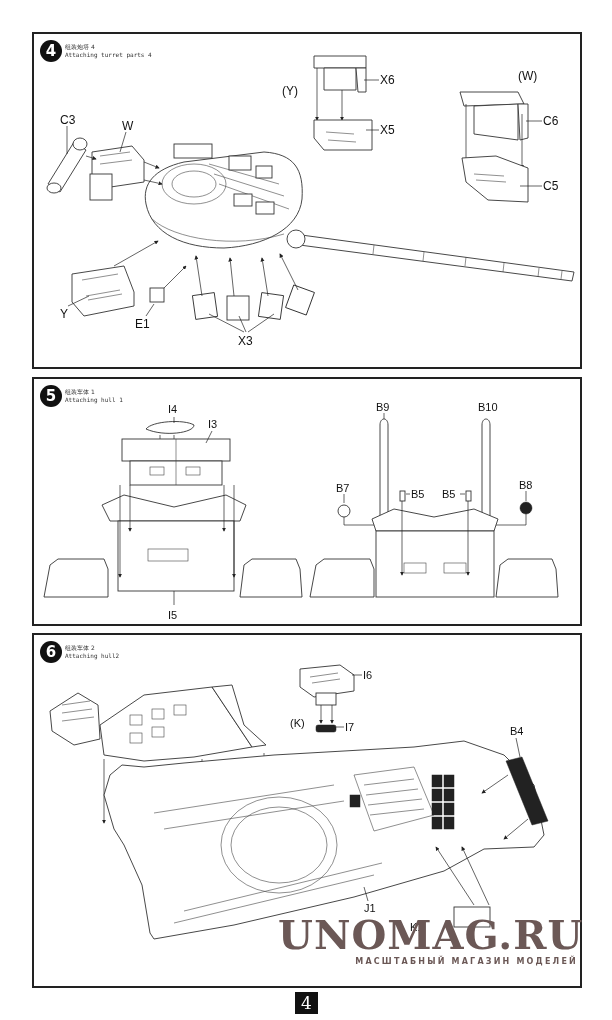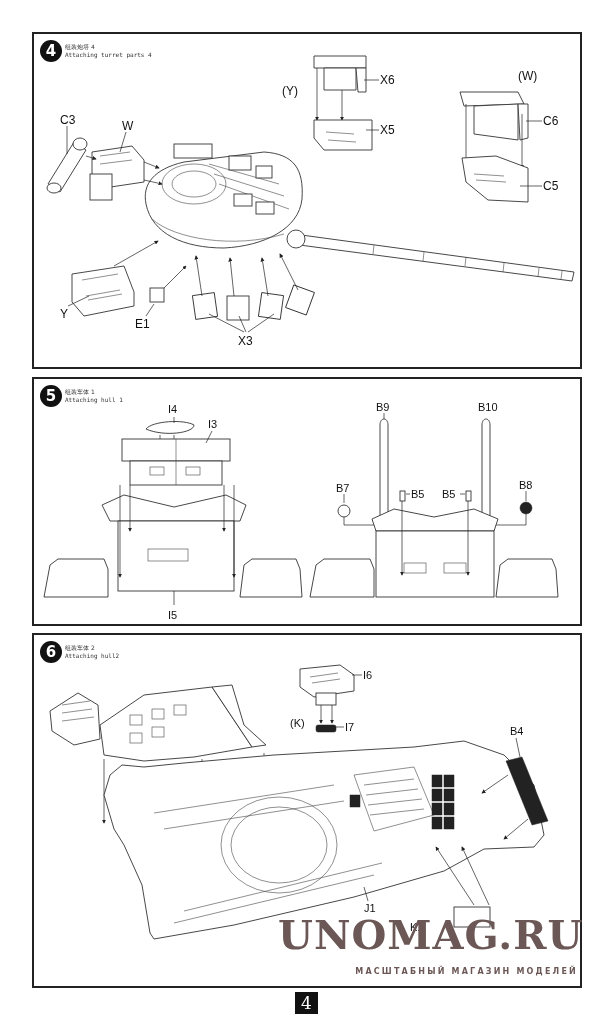--- a/index.html
+++ b/index.html
@@ -25,21 +25,21 @@
   svg.diagram .dark { fill: #222; stroke: #222; stroke-width: 0.5; }
   svg.diagram .leader { fill: none; stroke: #222; stroke-width: 0.7; }
   svg.diagram .arrow { fill: none; stroke: #222; stroke-width: 0.7; marker-end: url(#arrowhead); }
   svg.diagram text.lbl { font-family: "Liberation Sans", sans-serif; font-size: 12px; fill: #111; }
   svg.diagram text.lbl-sm { font-family: "Liberation Sans", sans-serif; font-size: 11px; fill: #111; }
 
   .watermark { position: absolute; left: 278px; top: 915px; width: 300px; text-align: right; pointer-events: none; }
   .wm-main { font-family: "DejaVu Serif", serif; font-weight: bold; font-size: 40px; letter-spacing: 1px;
              color: #6b5856; line-height: 40px; }
   .wm-sub { font-family: "DejaVu Sans", sans-serif; font-weight: bold; font-size: 8px; letter-spacing: 2.2px;
-            color: #6b5856; margin-top: 12px; }
+            color: #6b5856; margin-top: 2px; }
 
   .page-number { position: absolute; left: 295px; top: 992px; width: 23px; height: 22px; background: #111;
                  color: #fff; font-family: "DejaVu Serif", serif; font-size: 17px; display: flex;
                  align-items: center; justify-content: center; }
 </style>
 </head>
 <body>
 
 <div class="panel" id="panel-4">
   <div class="step-header">

